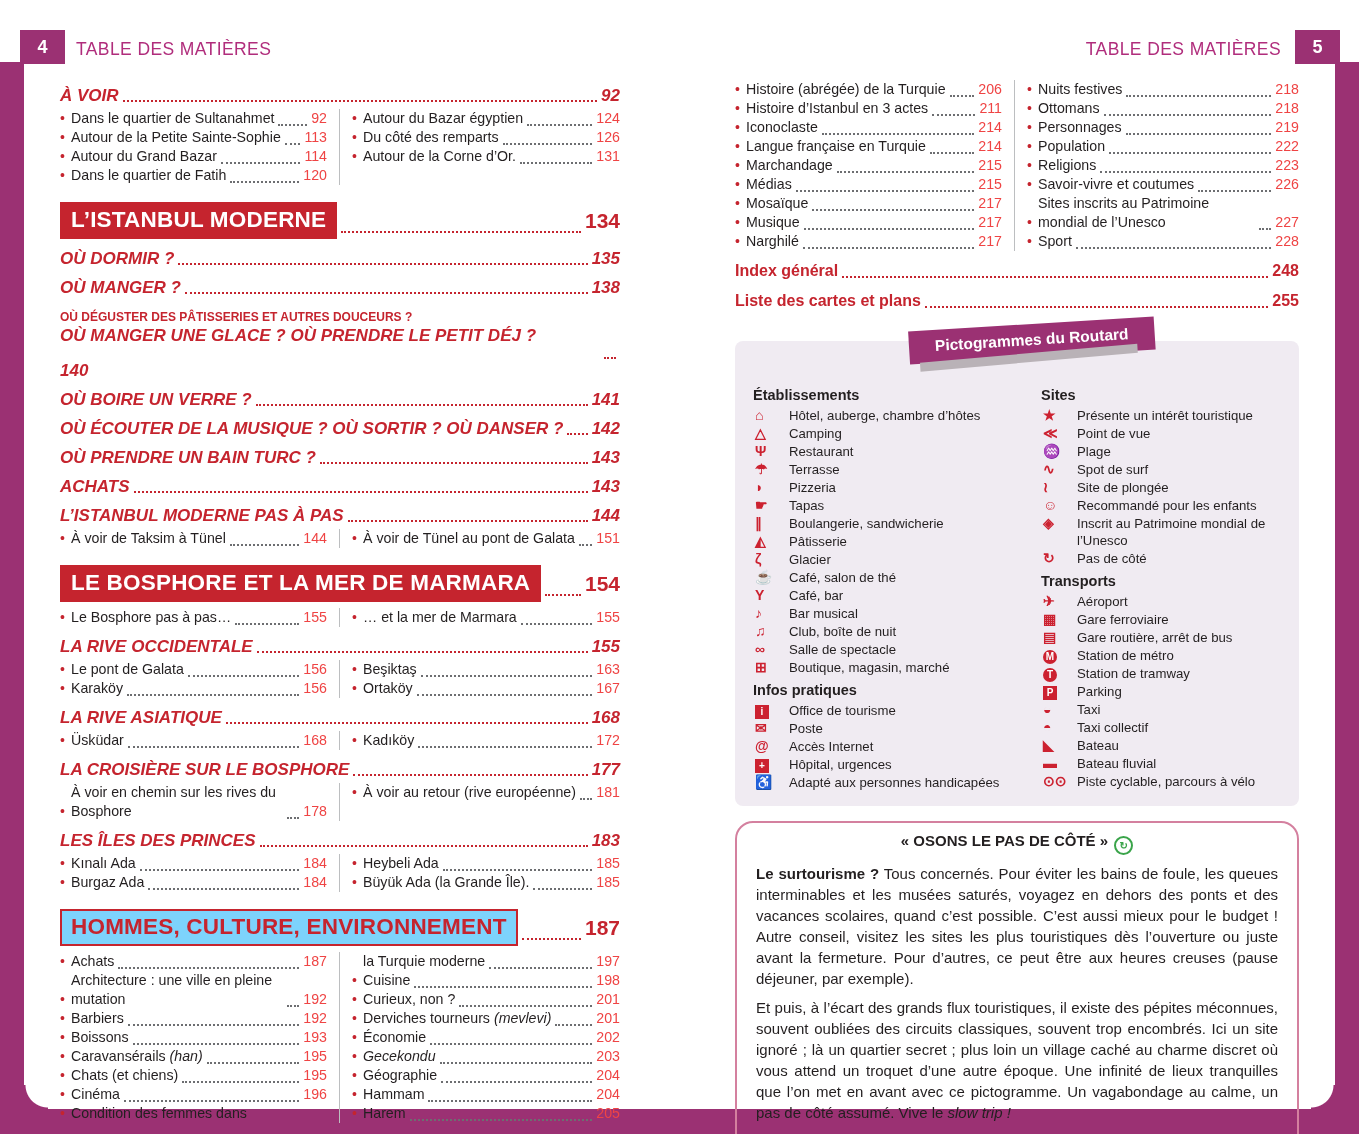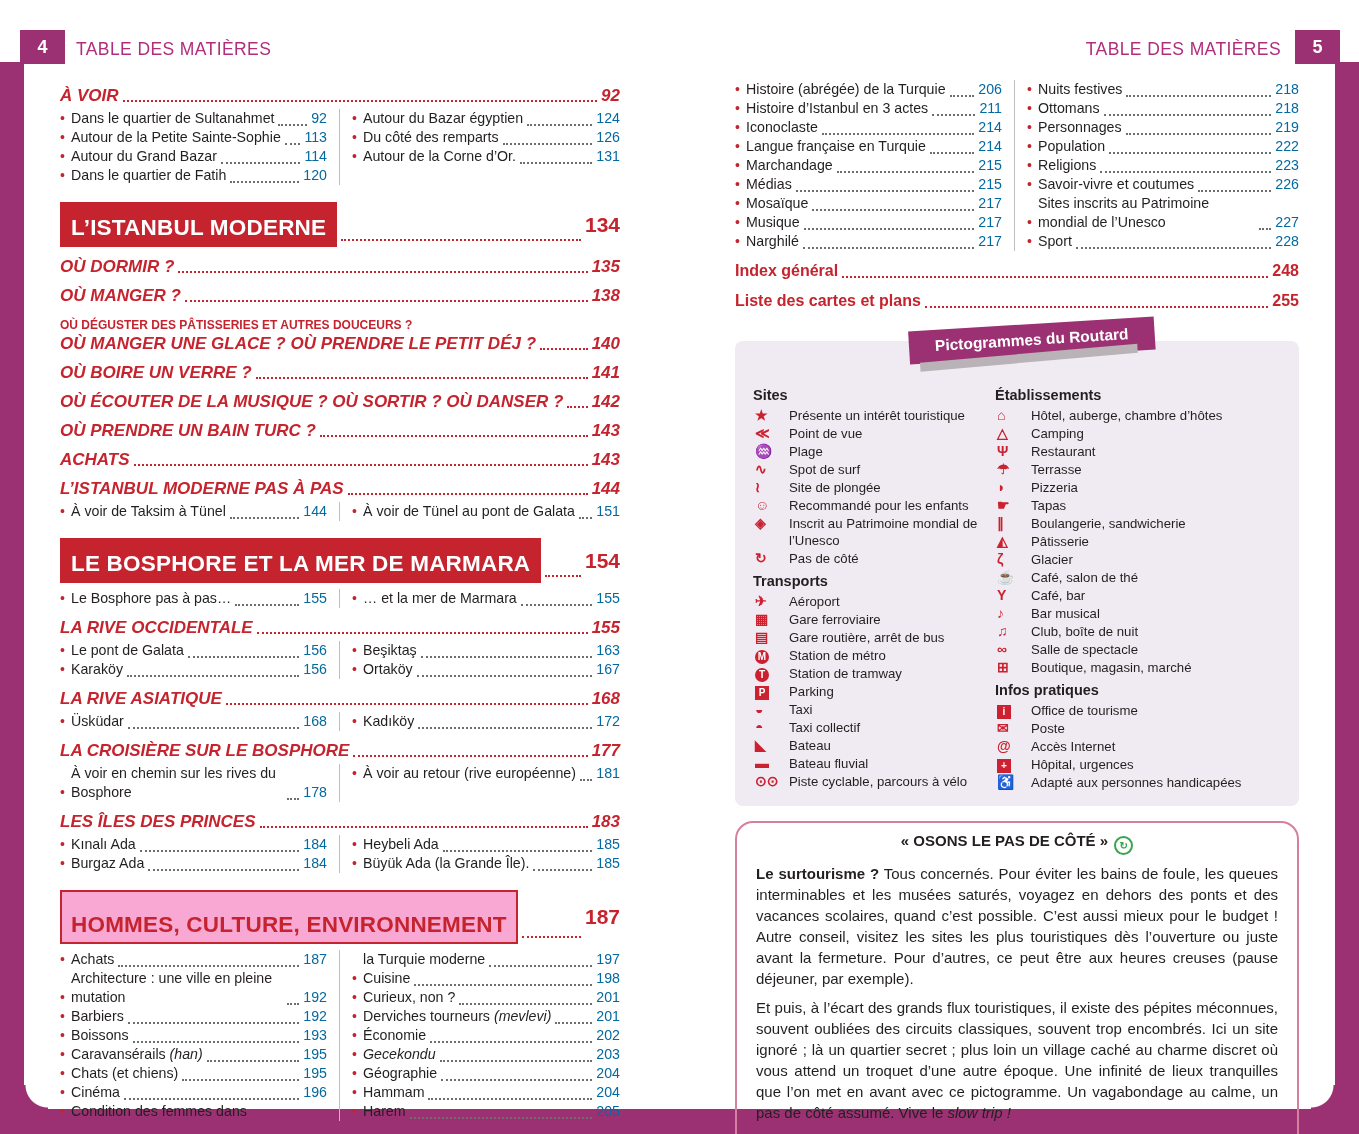--- a/index.html
+++ b/index.html
@@ -20,38 +20,38 @@
   #header-left{left:76px;} #header-right{right:78px;}
 
   
   .page-col{position:absolute;top:76px;}
   #left-content{left:60px;width:560px;}
   #right-content{left:735px;width:564px;}
   .toc-heading{display:flex;align-items:flex-start;color:var(--red);font-weight:bold;font-size:17px;
                margin-top:11px;line-height:18px;font-style:italic;}
   .toc-heading .h-label{white-space:nowrap;}
   .h-line{color:var(--red);font-weight:bold;font-size:12px;line-height:19px;margin-top:11px;}
-  .h-cont{margin-top:0;}
+  .h-cont{margin-top:0;flex-direction:column;}
   .dots{flex:1 1 12px;min-width:12px;border-bottom:2px dotted #6d6e71;margin:0 4px 3px 4px;align-self:flex-end;}
   .red-dots{border-color:var(--red);}
   .toc-heading .pg,.index-line .pg{font-weight:bold;color:var(--red);}
   .banner-row{display:flex;align-items:center;margin-top:17px;margin-bottom:6px;}
   .banner{background:var(--red);color:#fff;font-weight:bold;font-size:22.5px;line-height:26px;
-          padding:13px 11px 6px;letter-spacing:.2px;white-space:nowrap;}
-  .banner.outline{background:#f9a8d4;color:var(--red);border:2px solid var(--red);padding:20px 9px 4px;}
+          padding:5px 11px 6px;letter-spacing:.2px;white-space:nowrap;}
+  .banner.outline{background:#7dd3fc;color:var(--red);border:2px solid var(--red);padding:3px 9px 4px;}
   .banner-row .bpg{color:var(--red);font-weight:bold;font-size:21px;}
   .banner-row .dots{margin-bottom:6px;}
   .twocol{display:flex;margin-top:4px;}
   .tcol{font-size:14.2px;line-height:19px;}
   .tcol.c1{flex:0 0 267px;max-width:267px;}
   .tcol.c2{flex:1 1 auto;border-left:1px solid #bcbec0;margin-left:12px;padding-left:12px;min-width:0;}
   .toc-item{display:flex;align-items:flex-end;}
   .toc-item .bullet{color:var(--red);flex:0 0 11px;font-size:14px;}
   .toc-item .txt{flex:0 1 auto;}
-  .toc-item .pg{color:#0369a1;}
+  .toc-item .pg{color:#ef4444;}
   .toc-item .dots{margin-bottom:2px;}
   .index-line{display:flex;align-items:flex-end;color:var(--red);font-weight:bold;font-size:16px;
               margin-top:10px;line-height:20px;}
 
   
   #legend{position:relative;margin-top:30px;background:var(--legendbg);border-radius:8px;
           padding:40px 16px 14px 18px;}
   #ribbon{position:absolute;top:-17px;left:50%;transform:translateX(-44%) rotate(-3.5deg);
           background:var(--purple);color:#fff;font-weight:bold;font-size:15.5px;
           padding:7px 26px 8px;white-space:nowrap;z-index:2;}
@@ -583,20 +583,104 @@
         <div class="index-line">
           <span>Liste des cartes et plans</span>
           <span class="dots red-dots"></span>
           <span class="pg">255</span>
         </div>
       </div>
 
     <div id="legend">
       <div id="ribbon">Pictogrammes du Routard</div>
       <div class="legend-cols">
+        <div class="lcol c1" id="legend-col-1">
+            <div class="lgroup-title">Établissements</div>
+            <div class="legend-row">
+              <span class="ic">⌂</span>
+              <span class="lbl">Hôtel, auberge, chambre d’hôtes</span>
+            </div>
+            <div class="legend-row">
+              <span class="ic">△</span>
+              <span class="lbl">Camping</span>
+            </div>
+            <div class="legend-row">
+              <span class="ic">Ψ</span>
+              <span class="lbl">Restaurant</span>
+            </div>
+            <div class="legend-row">
+              <span class="ic">☂</span>
+              <span class="lbl">Terrasse</span>
+            </div>
+            <div class="legend-row">
+              <span class="ic">◗</span>
+              <span class="lbl">Pizzeria</span>
+            </div>
+            <div class="legend-row">
+              <span class="ic">☛</span>
+              <span class="lbl">Tapas</span>
+            </div>
+            <div class="legend-row">
+              <span class="ic">∥</span>
+              <span class="lbl">Boulangerie, sandwicherie</span>
+            </div>
+            <div class="legend-row">
+              <span class="ic">◭</span>
+              <span class="lbl">Pâtisserie</span>
+            </div>
+            <div class="legend-row">
+              <span class="ic">ζ</span>
+              <span class="lbl">Glacier</span>
+            </div>
+            <div class="legend-row">
+              <span class="ic">☕</span>
+              <span class="lbl">Café, salon de thé</span>
+            </div>
+            <div class="legend-row">
+              <span class="ic">Y</span>
+              <span class="lbl">Café, bar</span>
+            </div>
+            <div class="legend-row">
+              <span class="ic">♪</span>
+              <span class="lbl">Bar musical</span>
+            </div>
+            <div class="legend-row">
+              <span class="ic">♫</span>
+              <span class="lbl">Club, boîte de nuit</span>
+            </div>
+            <div class="legend-row">
+              <span class="ic">∞</span>
+              <span class="lbl">Salle de spectacle</span>
+            </div>
+            <div class="legend-row">
+              <span class="ic">⊞</span>
+              <span class="lbl">Boutique, magasin, marché</span>
+            </div>
+            <div class="lgroup-title">Infos pratiques</div>
+            <div class="legend-row">
+              <span class="ic"><span class="badge">i</span></span>
+              <span class="lbl">Office de tourisme</span>
+            </div>
+            <div class="legend-row">
+              <span class="ic">✉</span>
+              <span class="lbl">Poste</span>
+            </div>
+            <div class="legend-row">
+              <span class="ic">@</span>
+              <span class="lbl">Accès Internet</span>
+            </div>
+            <div class="legend-row">
+              <span class="ic"><span class="badge">+</span></span>
+              <span class="lbl">Hôpital, urgences</span>
+            </div>
+            <div class="legend-row">
+              <span class="ic">♿</span>
+              <span class="lbl">Adapté aux personnes handicapées</span>
+            </div>
+          </div>
         <div class="lcol c2" id="legend-col-2">
             <div class="lgroup-title">Sites</div>
             <div class="legend-row">
               <span class="ic">★</span>
               <span class="lbl">Présente un intérêt touristique</span>
             </div>
             <div class="legend-row">
               <span class="ic">≪</span>
               <span class="lbl">Point de vue</span>
             </div>
@@ -661,104 +745,20 @@
               <span class="ic">◣</span>
               <span class="lbl">Bateau</span>
             </div>
             <div class="legend-row">
               <span class="ic">▬</span>
               <span class="lbl">Bateau fluvial</span>
             </div>
             <div class="legend-row">
               <span class="ic">⊙⊙</span>
               <span class="lbl">Piste cyclable, parcours à vélo</span>
-            </div>
-          </div>
-        <div class="lcol c1" id="legend-col-1">
-            <div class="lgroup-title">Établissements</div>
-            <div class="legend-row">
-              <span class="ic">⌂</span>
-              <span class="lbl">Hôtel, auberge, chambre d’hôtes</span>
-            </div>
-            <div class="legend-row">
-              <span class="ic">△</span>
-              <span class="lbl">Camping</span>
-            </div>
-            <div class="legend-row">
-              <span class="ic">Ψ</span>
-              <span class="lbl">Restaurant</span>
-            </div>
-            <div class="legend-row">
-              <span class="ic">☂</span>
-              <span class="lbl">Terrasse</span>
-            </div>
-            <div class="legend-row">
-              <span class="ic">◗</span>
-              <span class="lbl">Pizzeria</span>
-            </div>
-            <div class="legend-row">
-              <span class="ic">☛</span>
-              <span class="lbl">Tapas</span>
-            </div>
-            <div class="legend-row">
-              <span class="ic">∥</span>
-              <span class="lbl">Boulangerie, sandwicherie</span>
-            </div>
-            <div class="legend-row">
-              <span class="ic">◭</span>
-              <span class="lbl">Pâtisserie</span>
-            </div>
-            <div class="legend-row">
-              <span class="ic">ζ</span>
-              <span class="lbl">Glacier</span>
-            </div>
-            <div class="legend-row">
-              <span class="ic">☕</span>
-              <span class="lbl">Café, salon de thé</span>
-            </div>
-            <div class="legend-row">
-              <span class="ic">Y</span>
-              <span class="lbl">Café, bar</span>
-            </div>
-            <div class="legend-row">
-              <span class="ic">♪</span>
-              <span class="lbl">Bar musical</span>
-            </div>
-            <div class="legend-row">
-              <span class="ic">♫</span>
-              <span class="lbl">Club, boîte de nuit</span>
-            </div>
-            <div class="legend-row">
-              <span class="ic">∞</span>
-              <span class="lbl">Salle de spectacle</span>
-            </div>
-            <div class="legend-row">
-              <span class="ic">⊞</span>
-              <span class="lbl">Boutique, magasin, marché</span>
-            </div>
-            <div class="lgroup-title">Infos pratiques</div>
-            <div class="legend-row">
-              <span class="ic"><span class="badge">i</span></span>
-              <span class="lbl">Office de tourisme</span>
-            </div>
-            <div class="legend-row">
-              <span class="ic">✉</span>
-              <span class="lbl">Poste</span>
-            </div>
-            <div class="legend-row">
-              <span class="ic">@</span>
-              <span class="lbl">Accès Internet</span>
-            </div>
-            <div class="legend-row">
-              <span class="ic"><span class="badge">+</span></span>
-              <span class="lbl">Hôpital, urgences</span>
-            </div>
-            <div class="legend-row">
-              <span class="ic">♿</span>
-              <span class="lbl">Adapté aux personnes handicapées</span>
             </div>
           </div>
       </div>
     </div>
 
     <div id="callout">
       <div id="callout-title">
         <span>« OSONS LE PAS DE CÔTÉ »</span><span class="green-badge">↻</span>
       </div>
       <p><b>Le surtourisme ?</b><span> Tous concernés. Pour éviter les bains de foule, les queues interminables et les musées saturés, voyagez en dehors des ponts et des vacances scolaires, quand c’est possible. C’est aussi mieux pour le budget ! Autre conseil, visitez les sites les plus touristiques dès l’ouverture ou juste avant la fermeture. Pour d’autres, ce peut être aux heures creuses (pause déjeuner, par exemple).</span></p>

